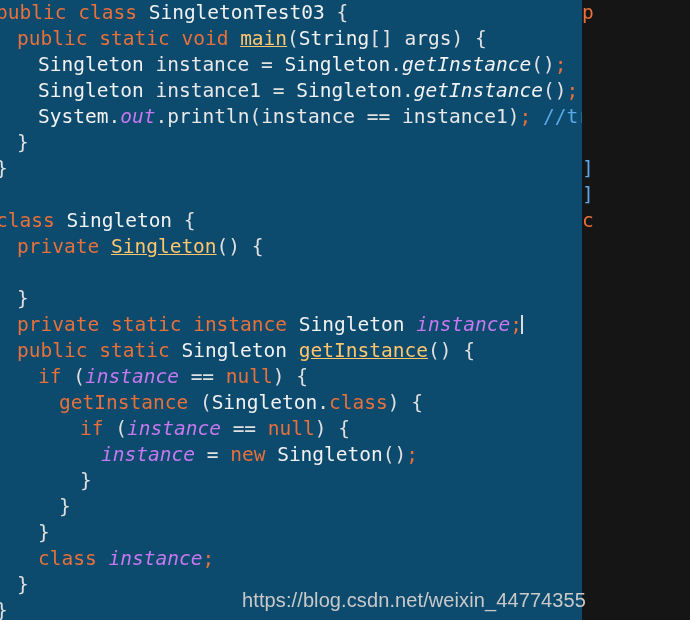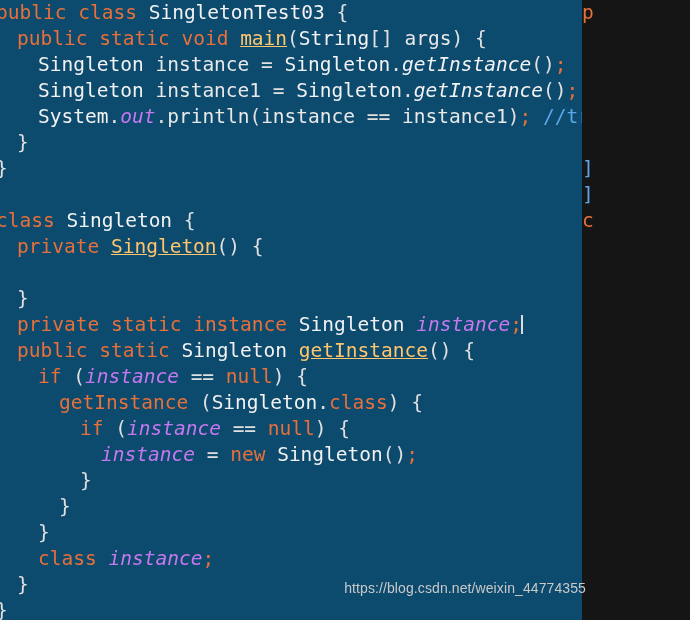--- a/index.html
+++ b/index.html
@@ -81,23 +81,23 @@
     font-size: 19.5px;
     white-space: pre;
     overflow: hidden;
     width: 12px;
   }
 
   
   #watermark {
     position: absolute;
     right: 8px;
-    bottom: 24px;
+    bottom: 8px;
     font-family: "Liberation Sans", sans-serif;
-    font-size: 14px;
+    font-size: 20px;
     color: #c9c9c9;
     letter-spacing: 0.1px;
     white-space: nowrap;
   }
 </style>
 </head>
 <body>
 
 <div id="editor">
 

